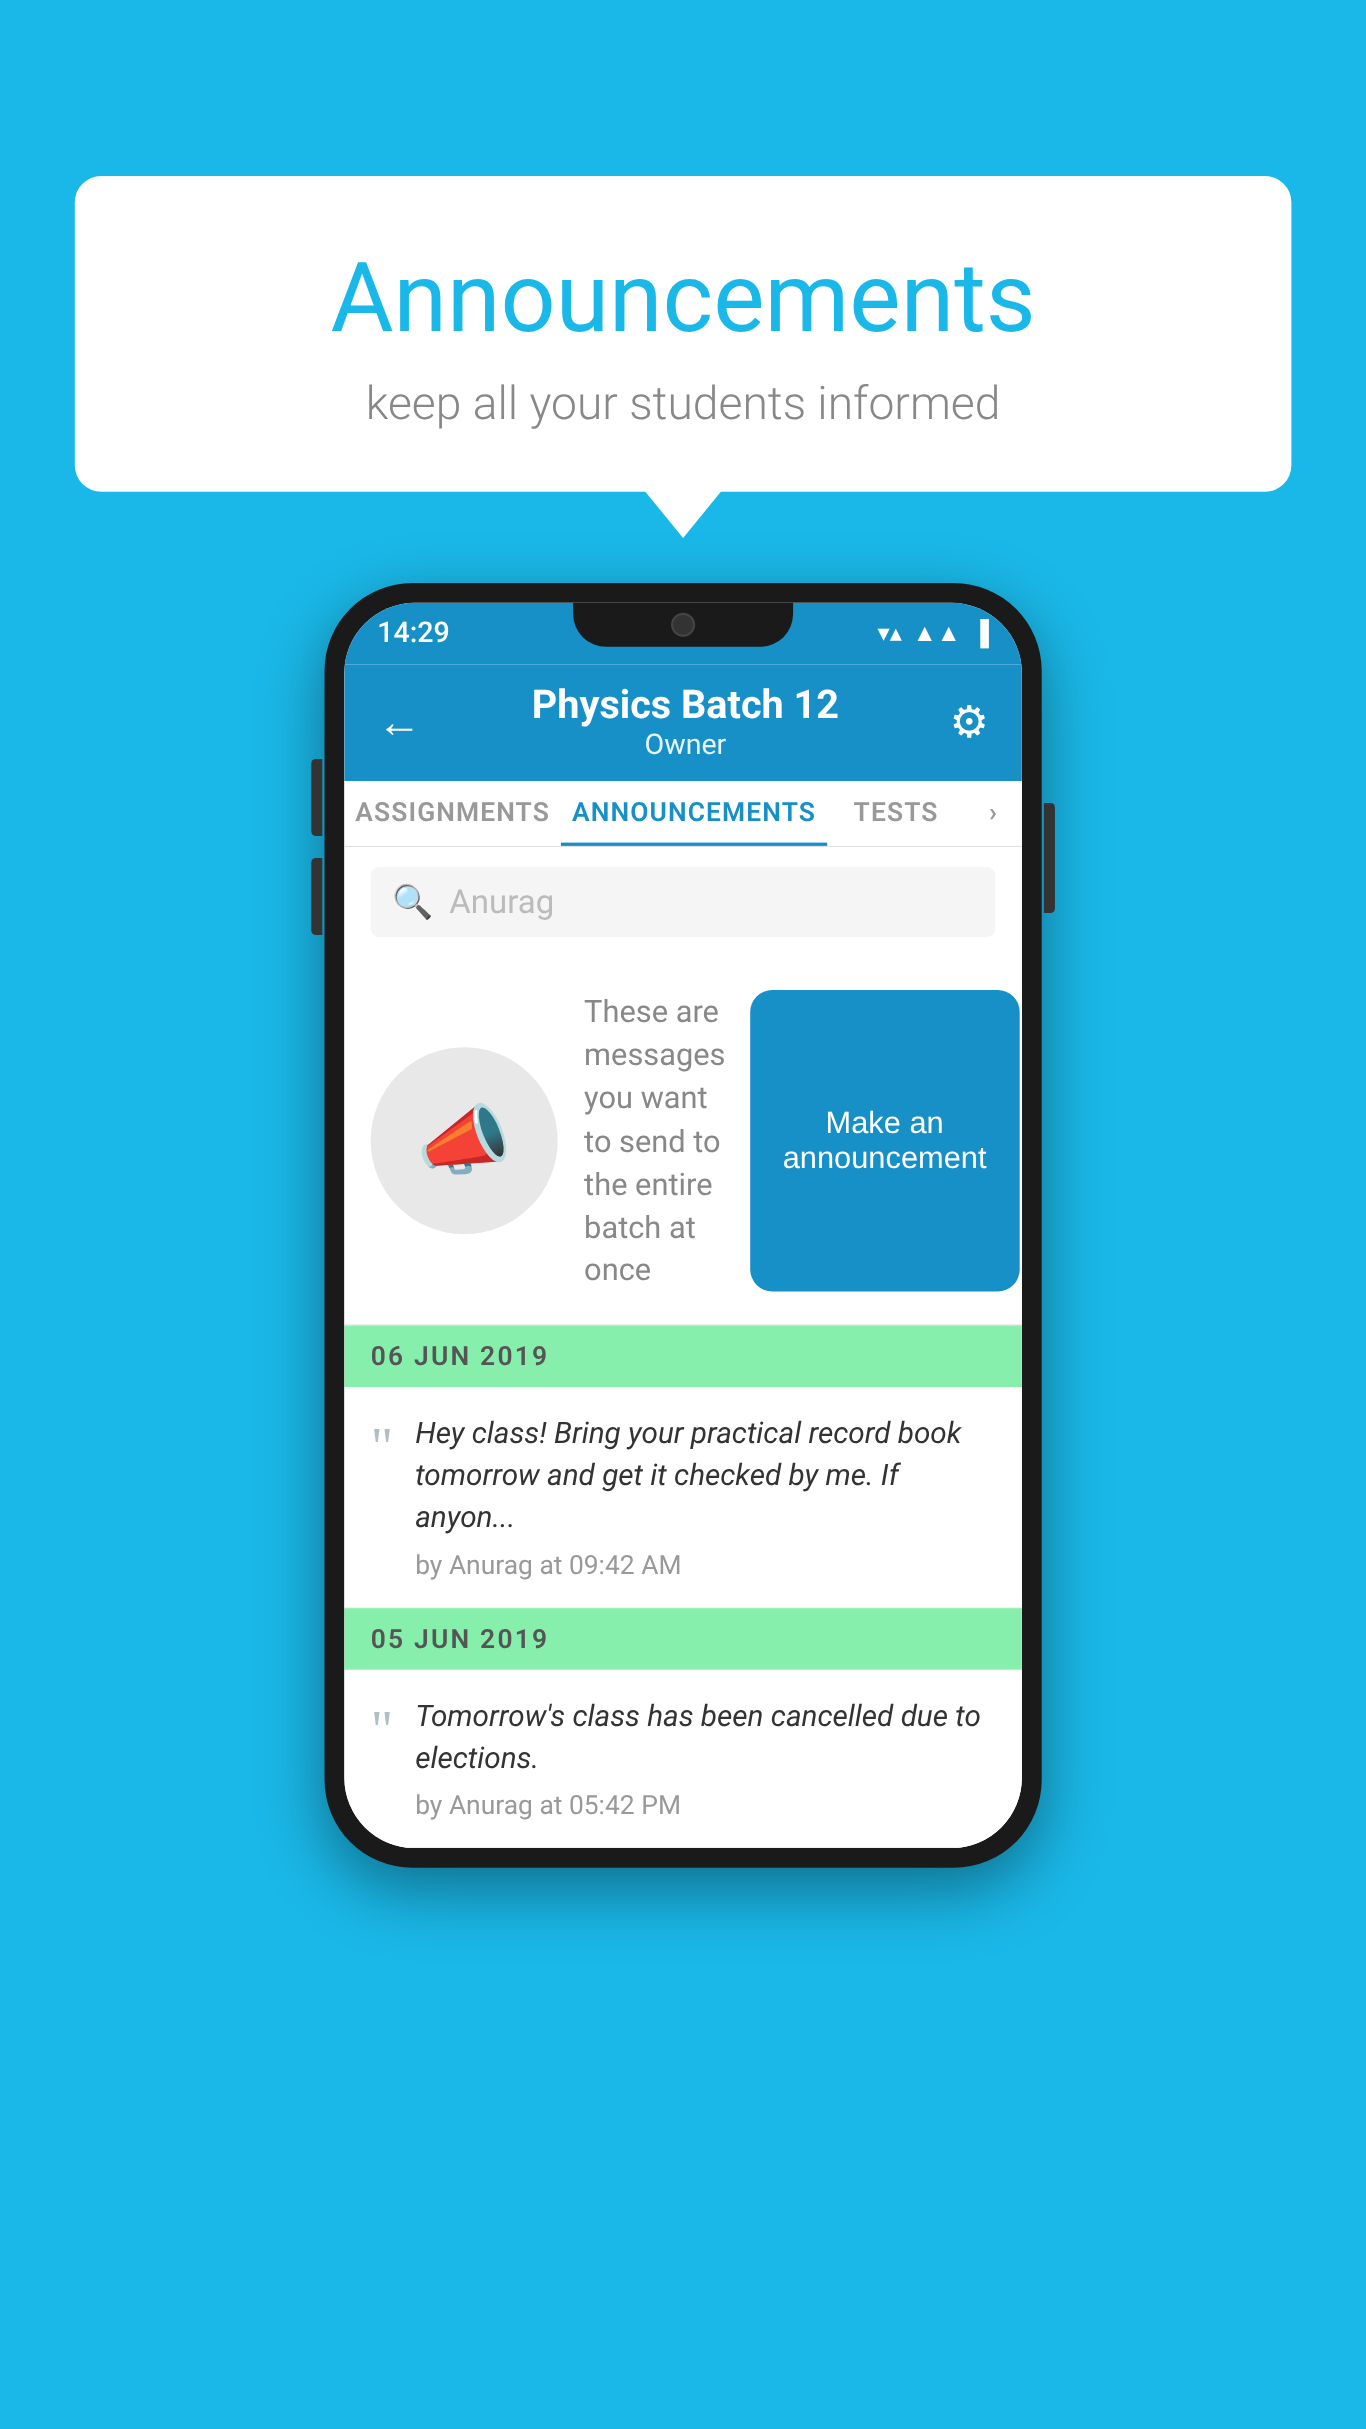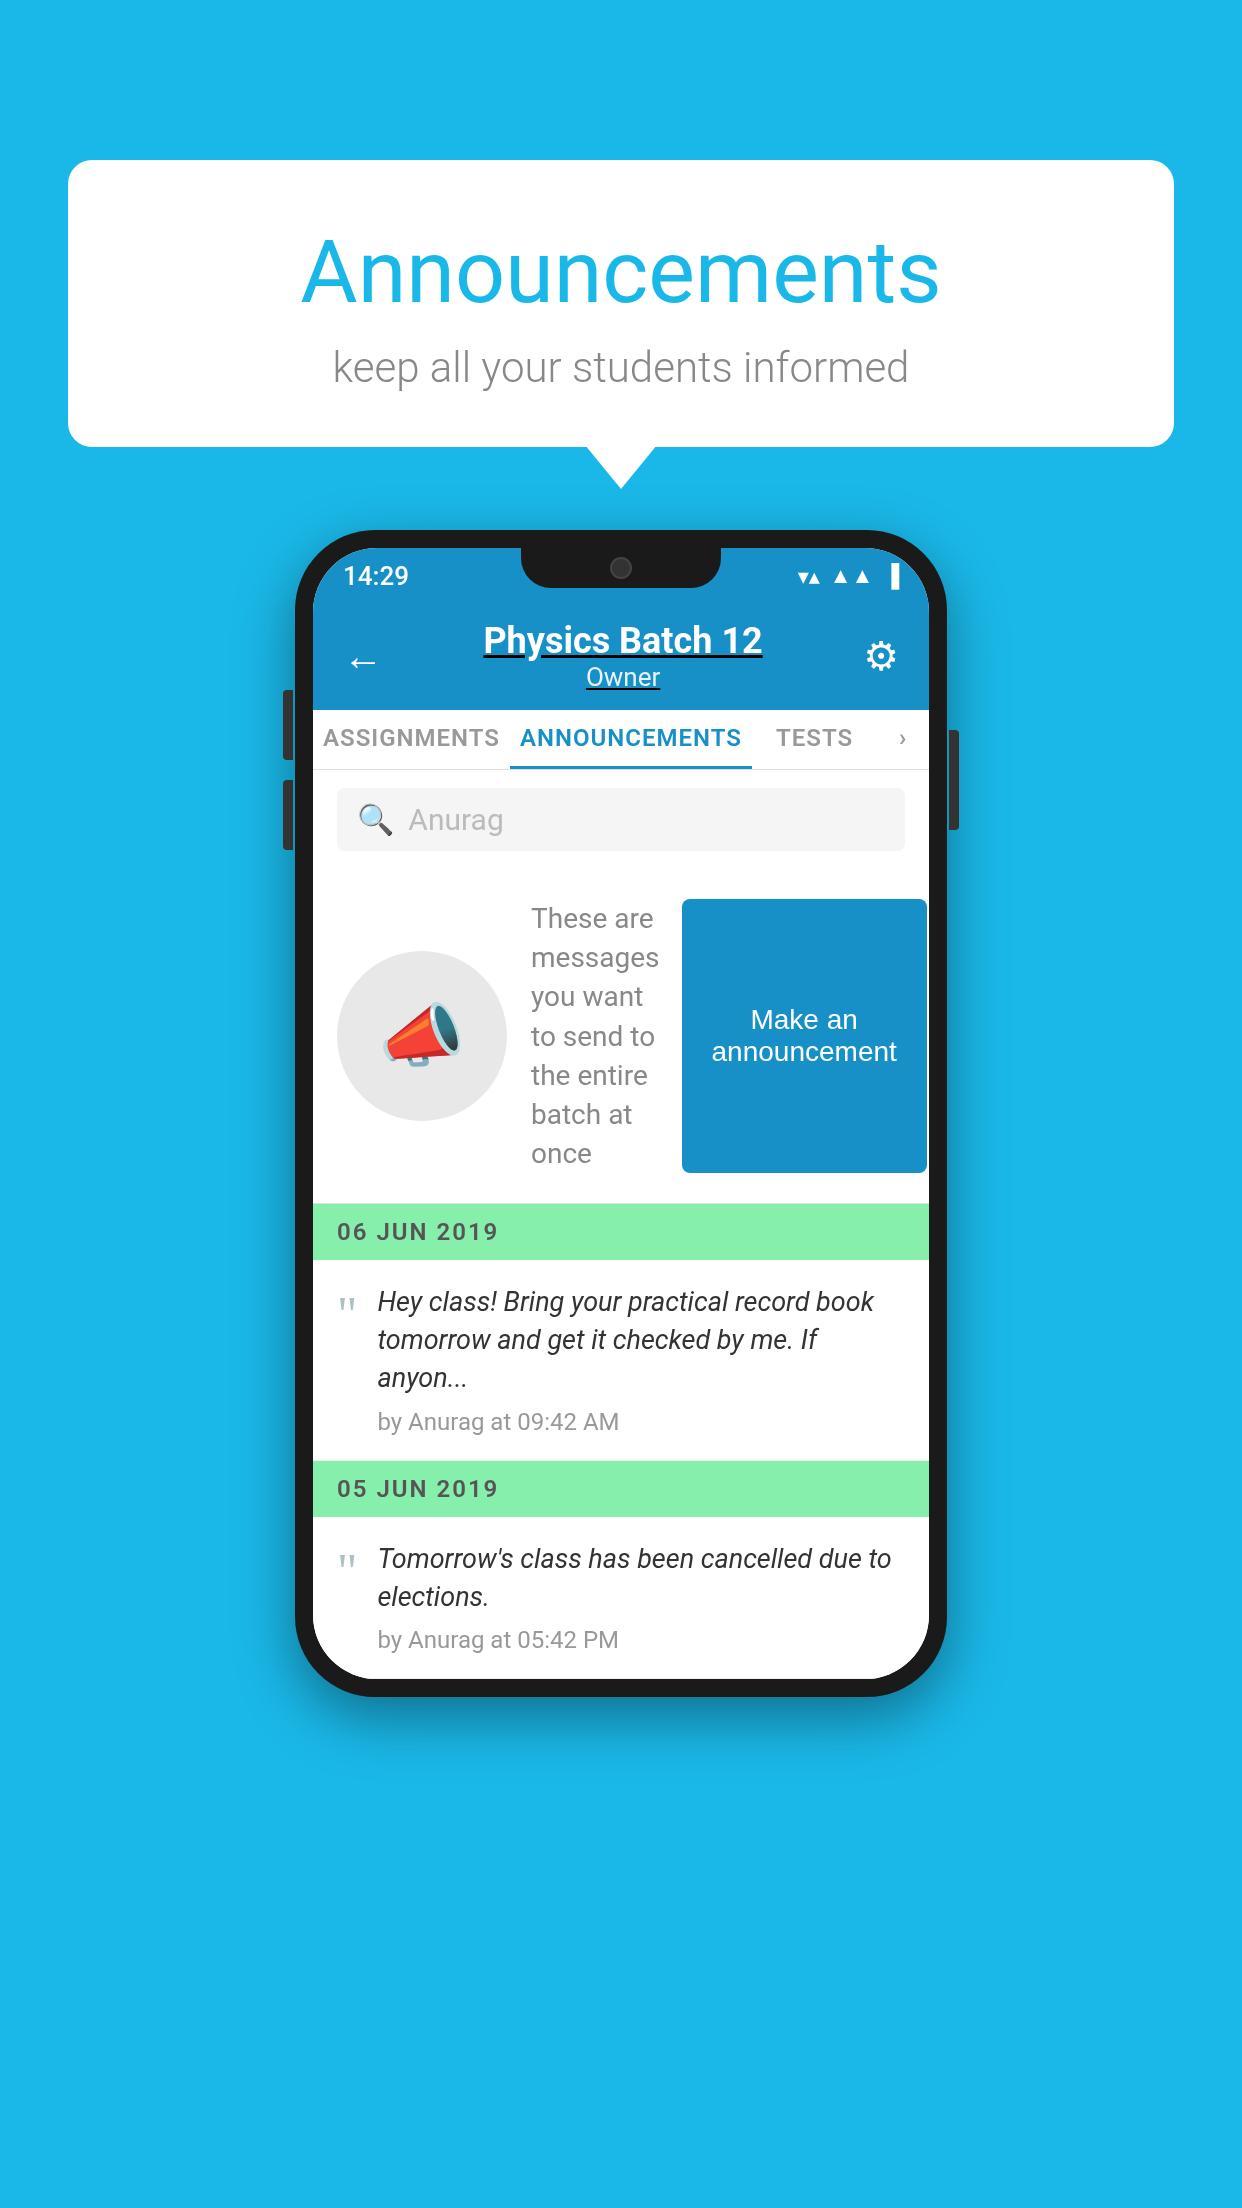--- a/index.html
+++ b/index.html
@@ -144,21 +144,20 @@
 
     .back-arrow {
       color: white;
       font-size: 40px;
       cursor: pointer;
     }
 
     .header-title-area {
       text-align: center;
       flex: 1;
-      text-decoration: underline;
     }
 
     .header-title {
       color: white;
       font-size: 36px;
       font-weight: 700;
     }
 
     .header-subtitle {
       color: rgba(255,255,255,0.9);
@@ -259,21 +258,21 @@
     .promo-text {
       color: #888;
       font-size: 28px;
       line-height: 1.4;
     }
 
     .make-announcement-btn {
       background: #1790c8;
       color: white;
       border: none;
-      border-radius: 8px;
+      border-radius: 20px;
       padding: 18px 30px;
       font-size: 28px;
       font-weight: 500;
       cursor: pointer;
       text-align: center;
     }
 
     
     .date-divider {
       background: #86efac;

